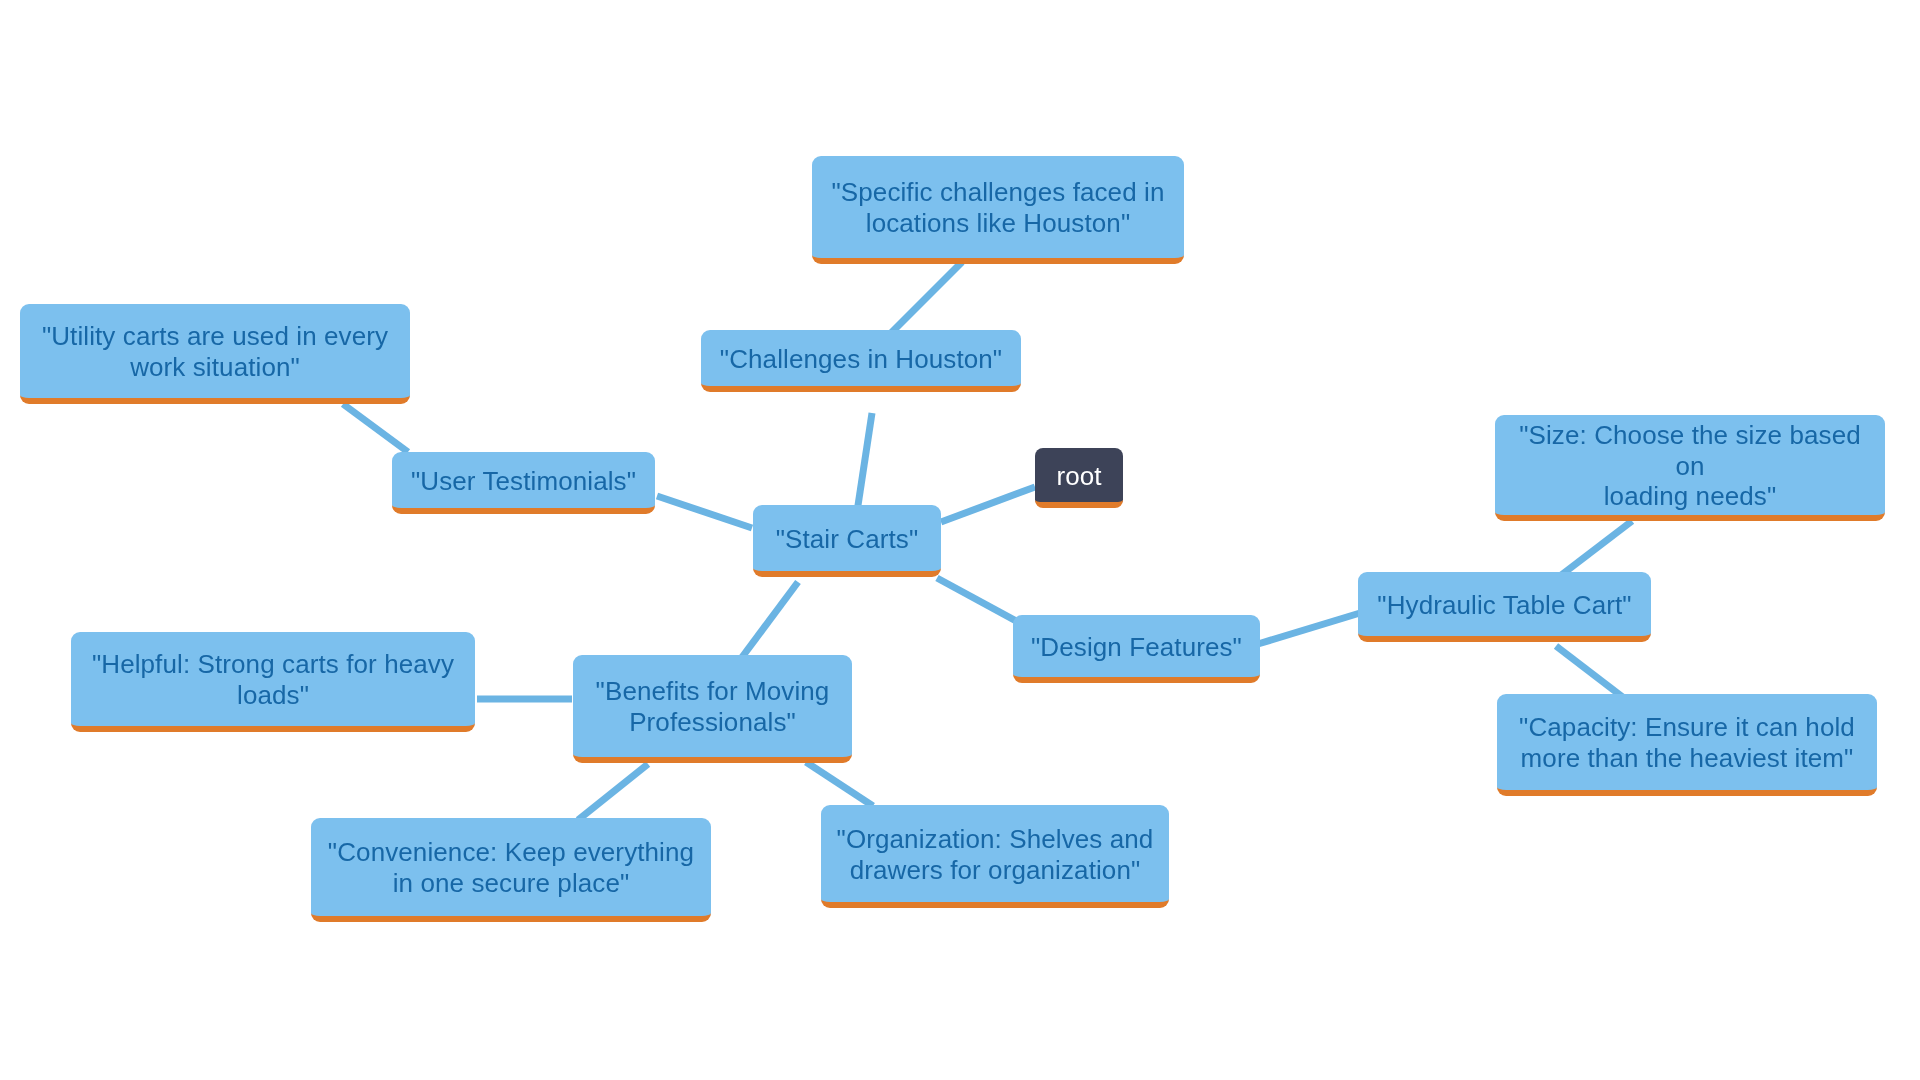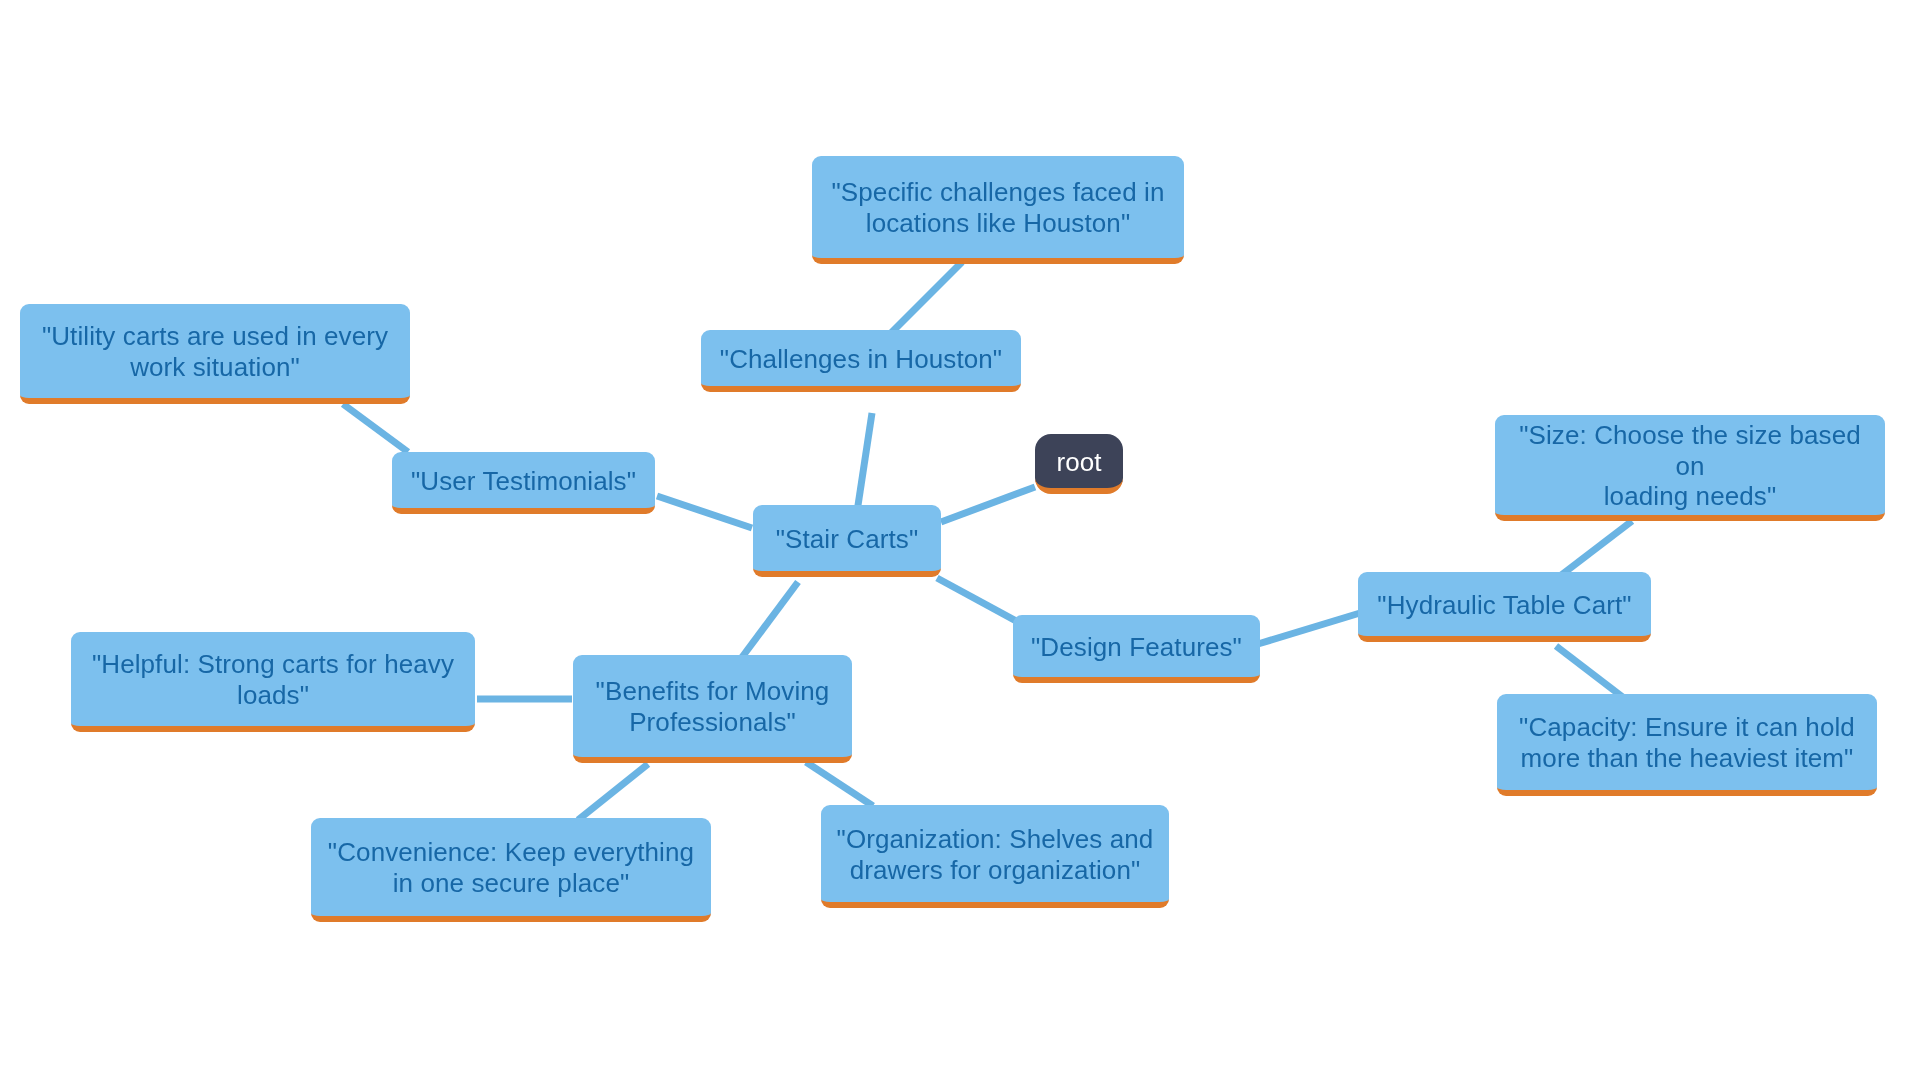--- a/index.html
+++ b/index.html
@@ -36,21 +36,22 @@
     border-bottom: 6px solid #e07b2a;
     font-size: 26px;
     line-height: 1.18;
     padding: 6px 14px 4px 14px;
     white-space: pre-line;
     letter-spacing: 0.1px;
   }
   .node.root {
     background: #3d4358;
     color: #ffffff;
-    border-radius: 16px;
+    border-radius: 8px;
+    margin-top: 14px;
   }
 </style>
 </head>
 <body>
 
 <div id="canvas">
 
   <svg id="edge-layer" viewBox="0 0 1920 1080">
 
     <line x1="1035" y1="487" x2="941" y2="522" stroke="#6bb4e3" stroke-width="7"></line>

